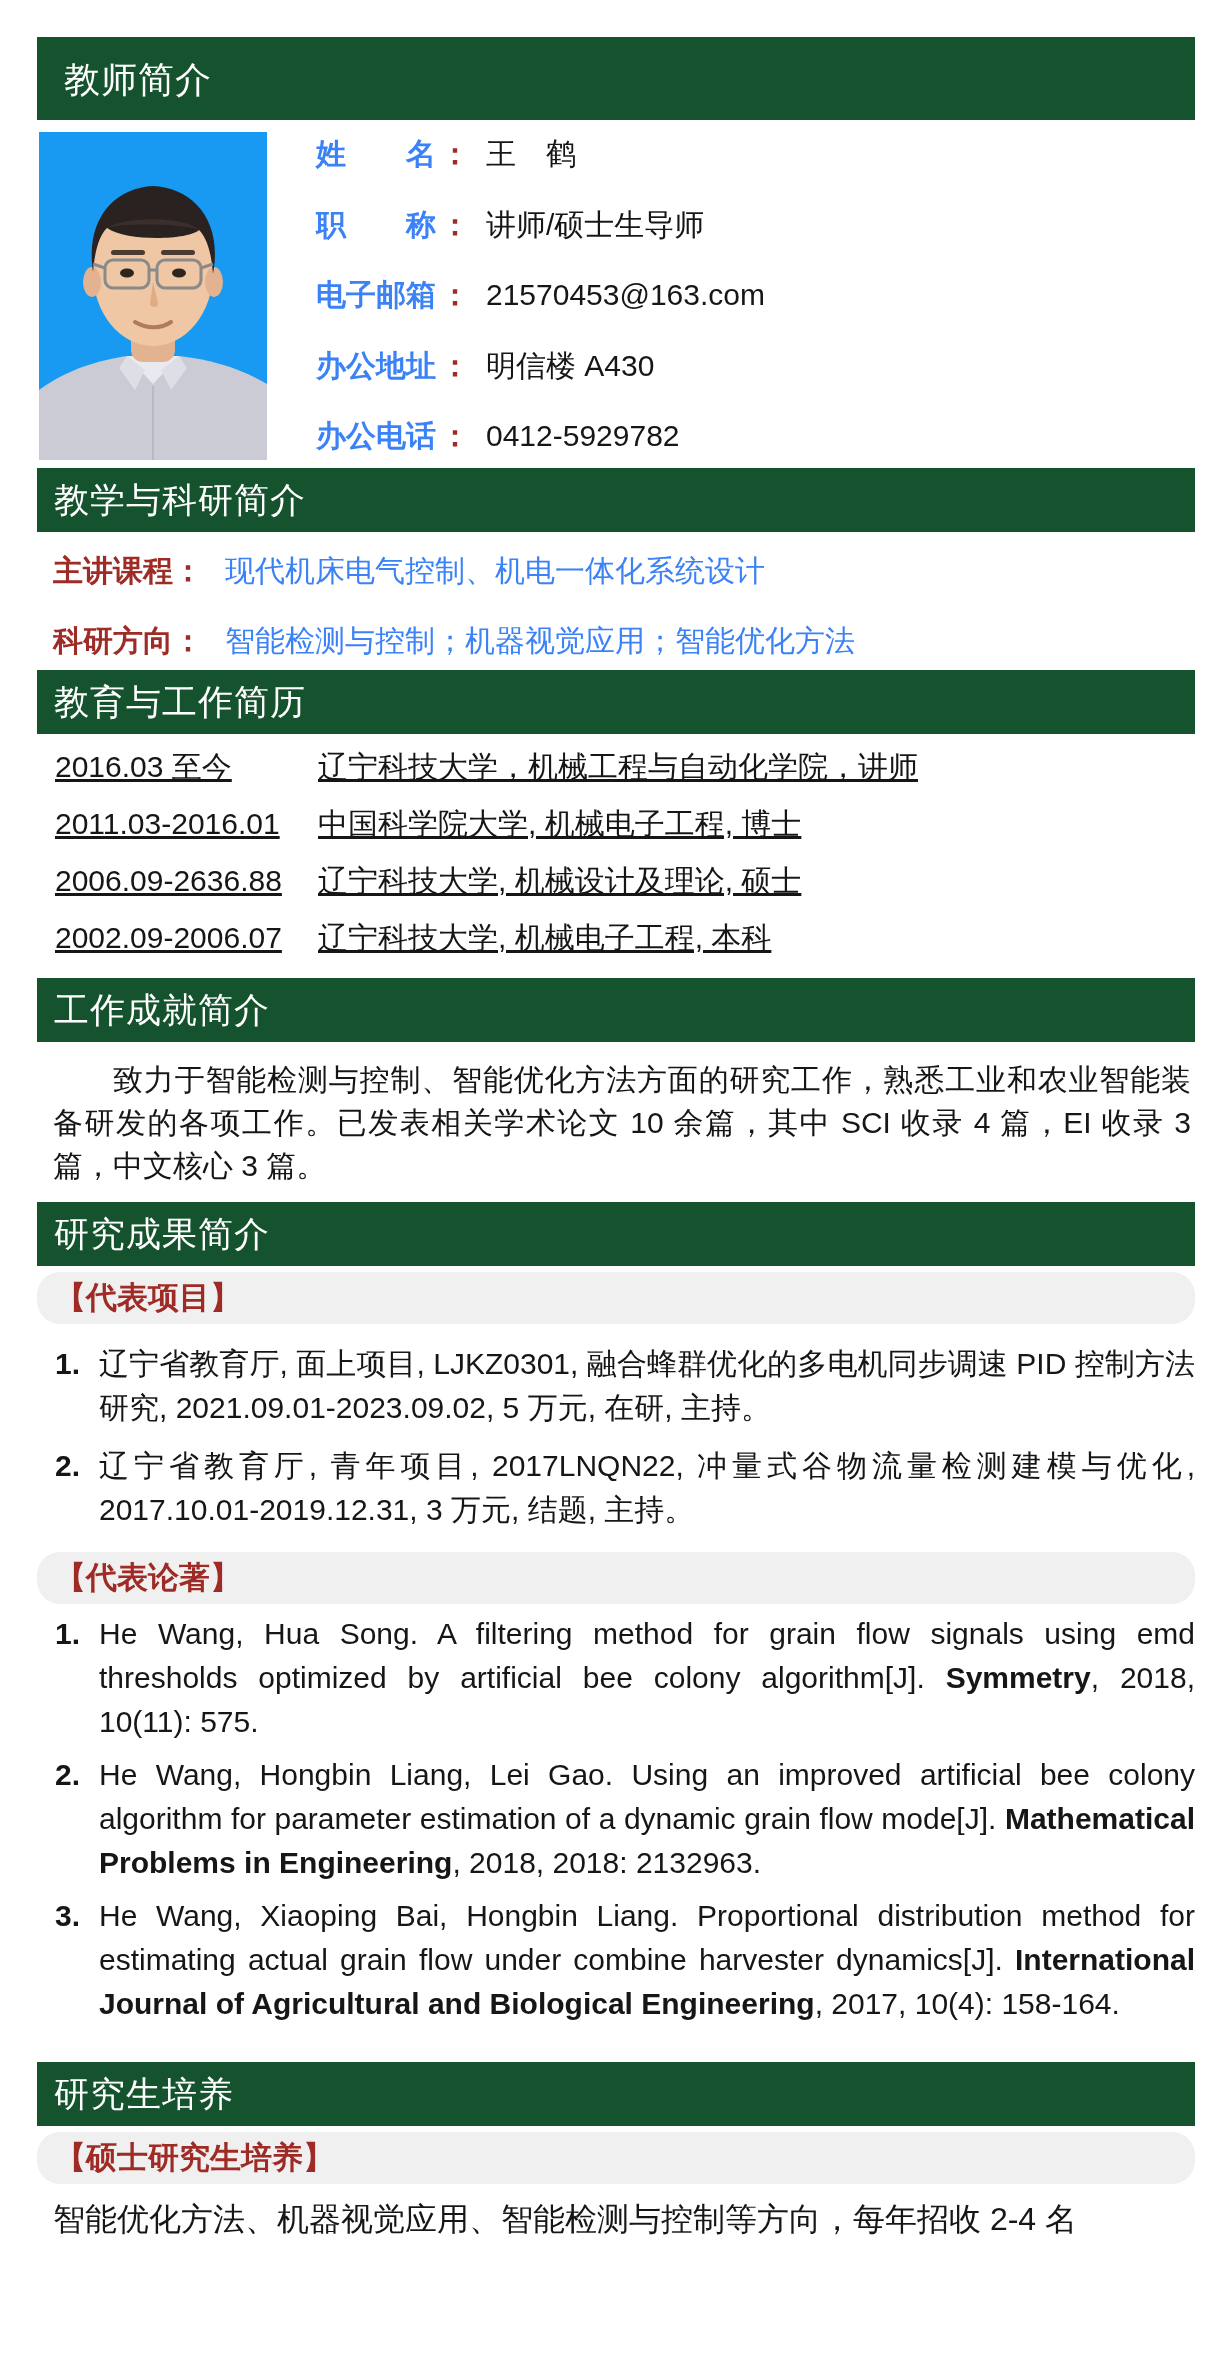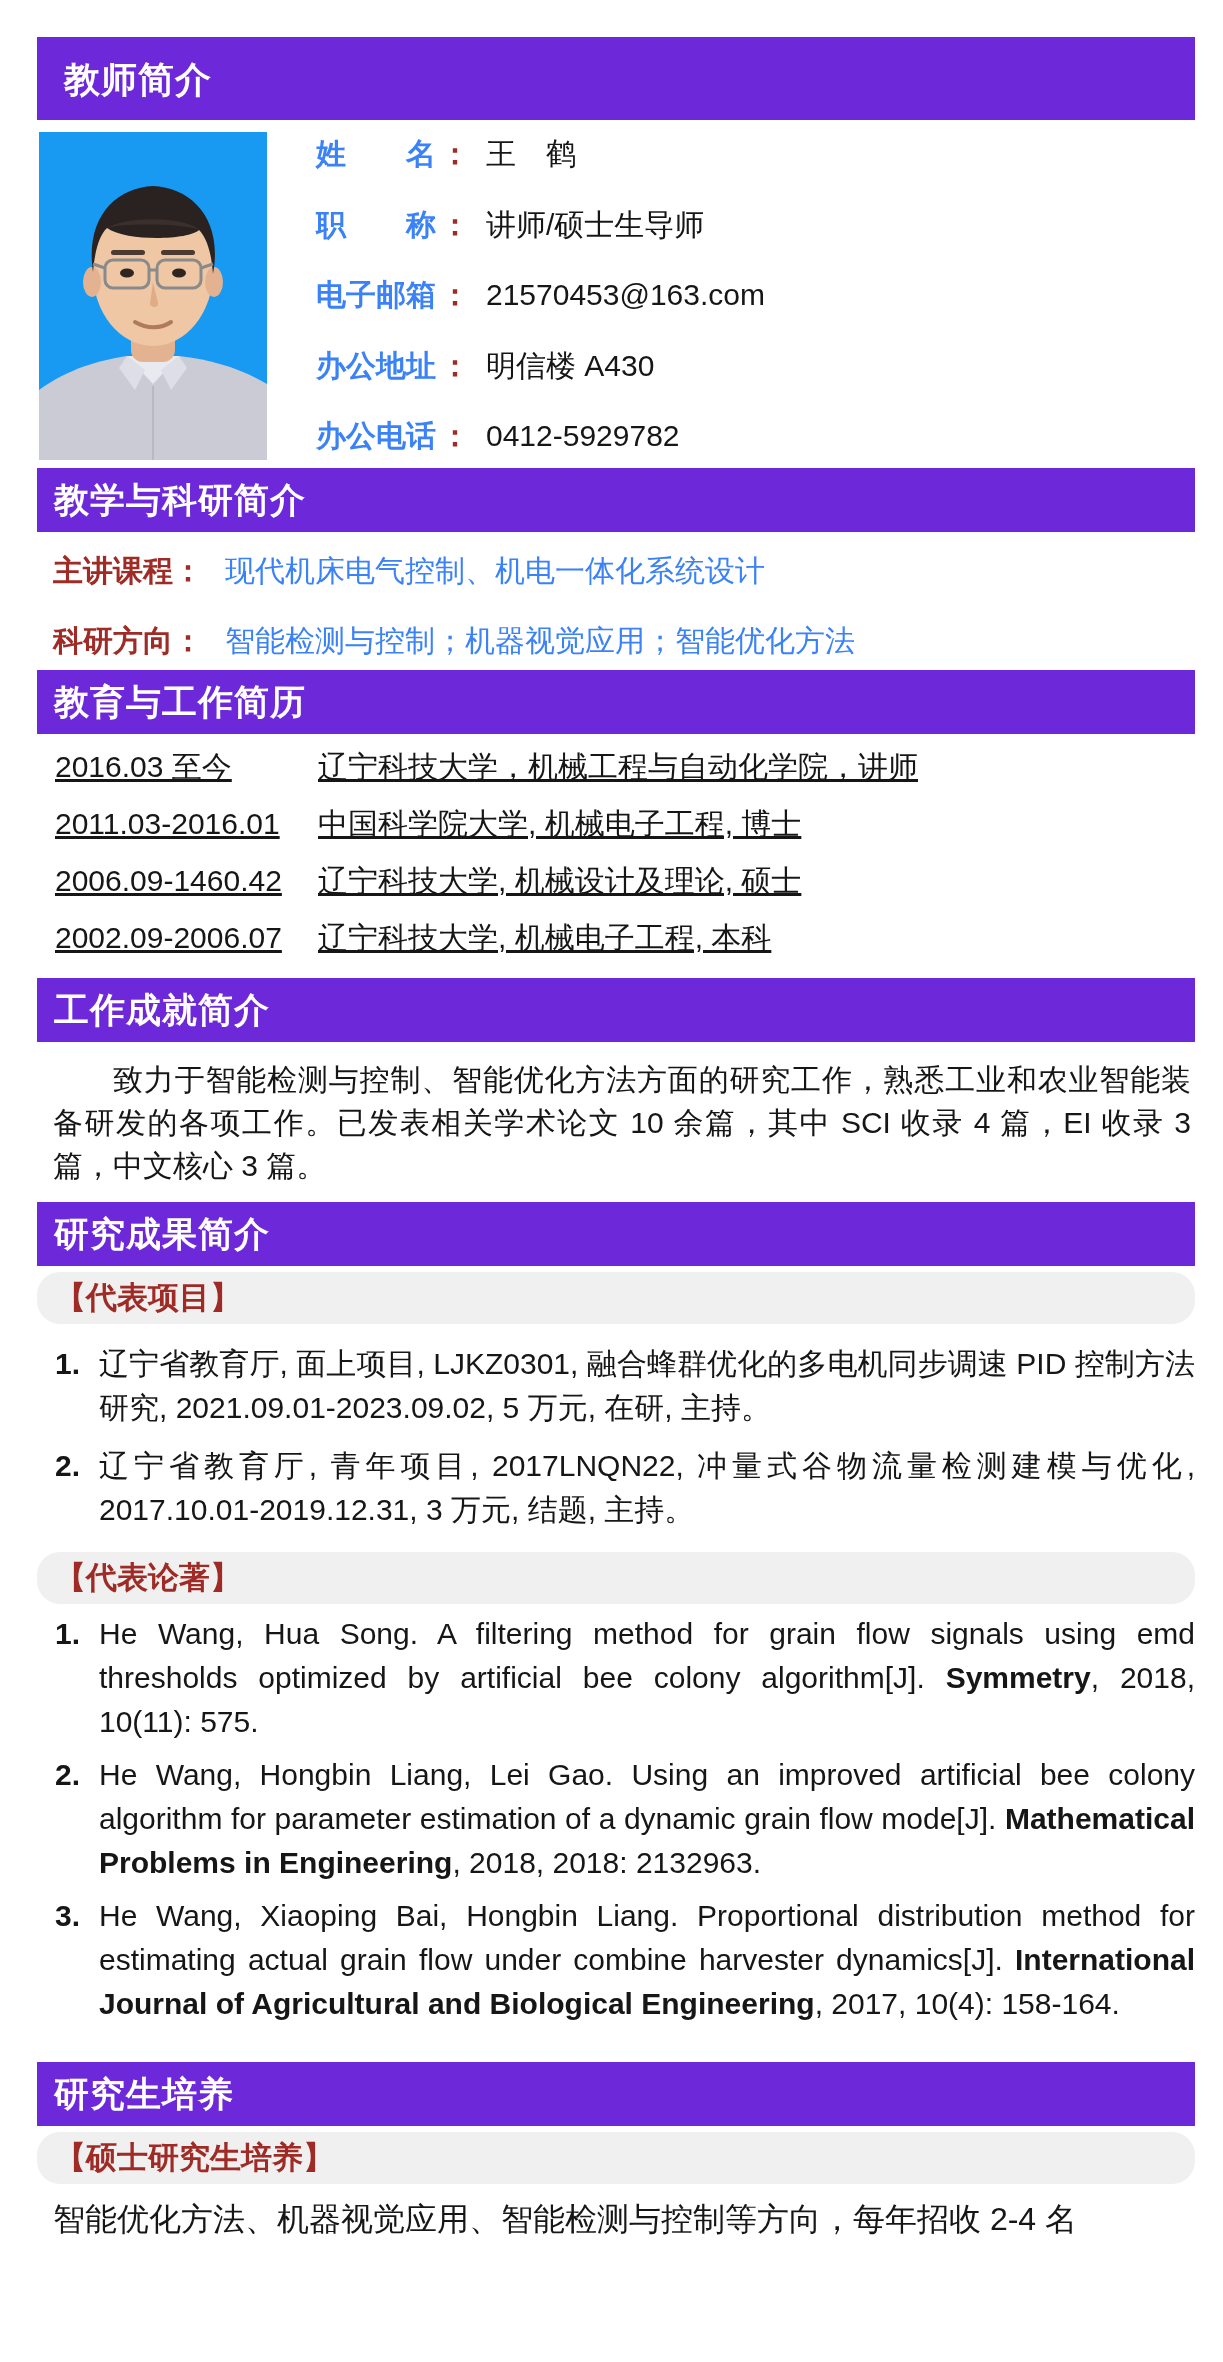--- a/index.html
+++ b/index.html
@@ -7,22 +7,22 @@
   .page{
     position:relative;
     width:1223px;height:2362px;
     background:#ffffff;
     overflow:hidden;
     font-family:"Liberation Sans","DejaVu Sans",sans-serif;
     color:#1c1c1c;
   }
   .content{margin-left:37px;width:1158px;}
   .banner{
-    background:#6d28d9;color:#ffffff;
-    font-weight:bold;font-size:35px;
+    background:#14532d;color:#ffffff;
+    font-weight:normal;font-size:35px;
     height:64px;line-height:64px;
     padding-left:17px;box-sizing:border-box;
     letter-spacing:1px;
   }
   .banner.first{height:83px;line-height:86px;margin-top:37px;padding-left:27px;font-size:36px;}
   
   .profile{display:flex;margin-top:12px;height:328px;}
   .photo{width:228px;height:328px;margin-left:2px;flex:0 0 auto;}
   .fields{margin-left:49px;flex:1;display:flex;flex-direction:column;justify-content:space-between;padding:5px 0 7px 0;}
   .field{display:flex;align-items:center;font-size:30px;line-height:34px;}
@@ -167,21 +167,21 @@
     <div class="resume">
       <div class="rrow">
         <span class="rdate">2016.03 至今</span>
         <span class="rdetail">辽宁科技大学，机械工程与自动化学院，讲师</span>
       </div>
       <div class="rrow">
         <span class="rdate">2011.03-2016.01</span>
         <span class="rdetail">中国科学院大学, 机械电子工程, 博士</span>
       </div>
       <div class="rrow">
-        <span class="rdate">2006.09-1460.42</span>
+        <span class="rdate">2006.09-2636.88</span>
         <span class="rdetail">辽宁科技大学, 机械设计及理论, 硕士</span>
       </div>
       <div class="rrow">
         <span class="rdate">2002.09-2006.07</span>
         <span class="rdetail">辽宁科技大学, 机械电子工程, 本科</span>
       </div>
     </div>
 
     <div class="banner b4">工作成就简介</div>
 

